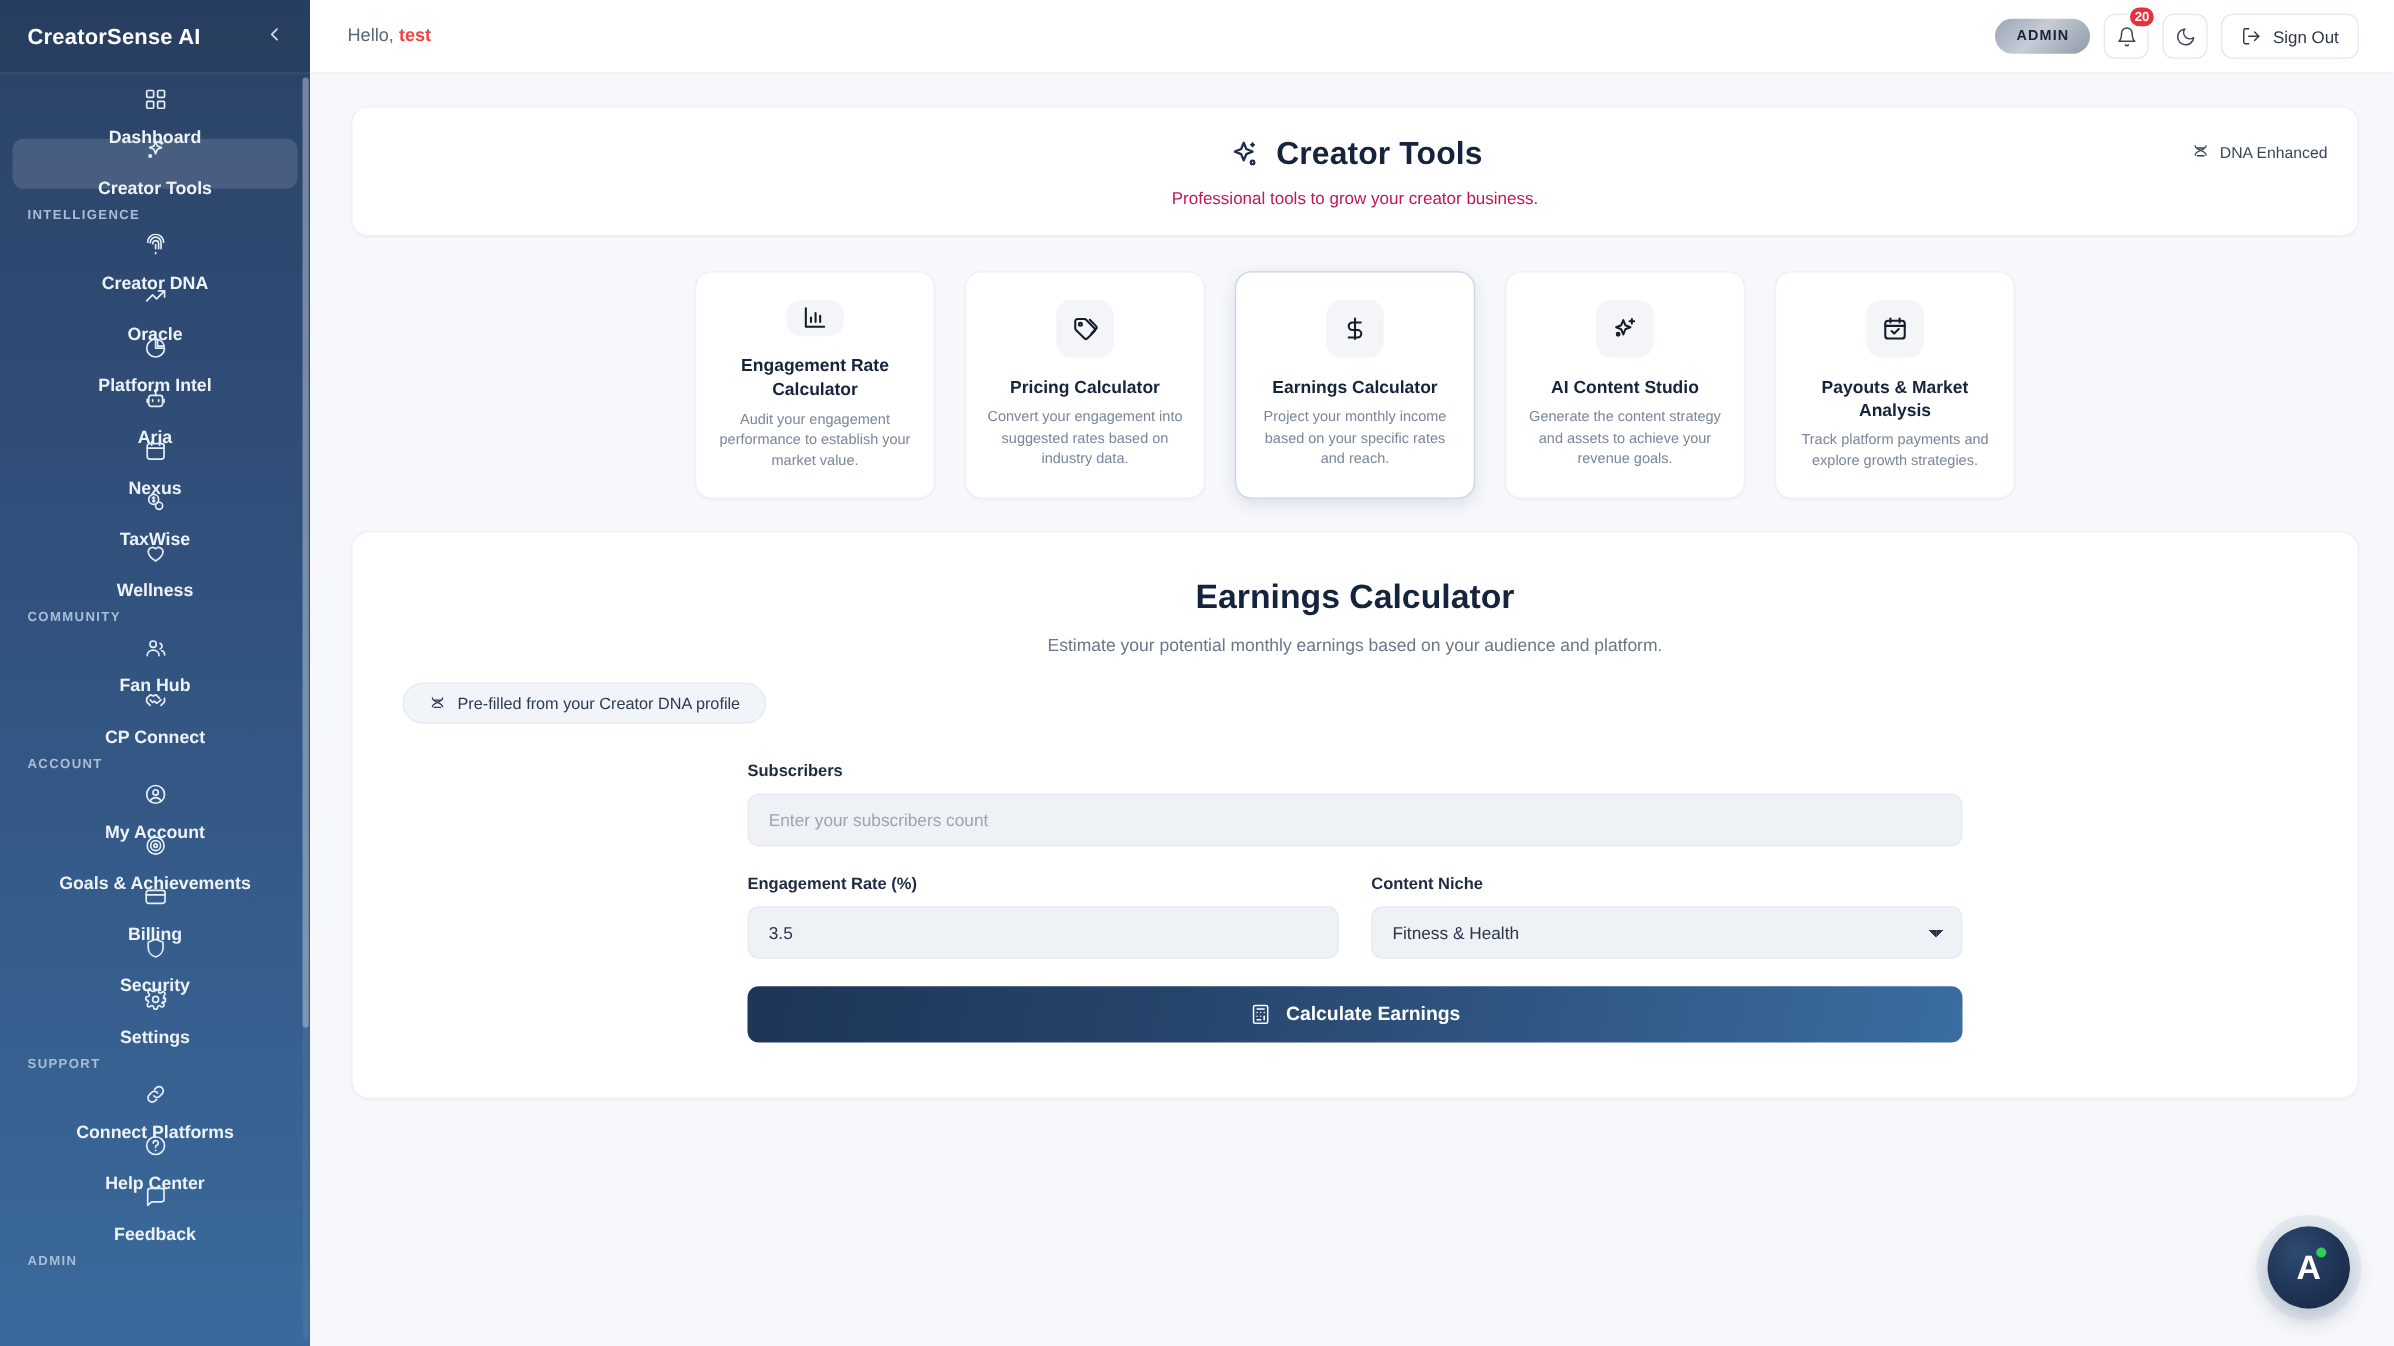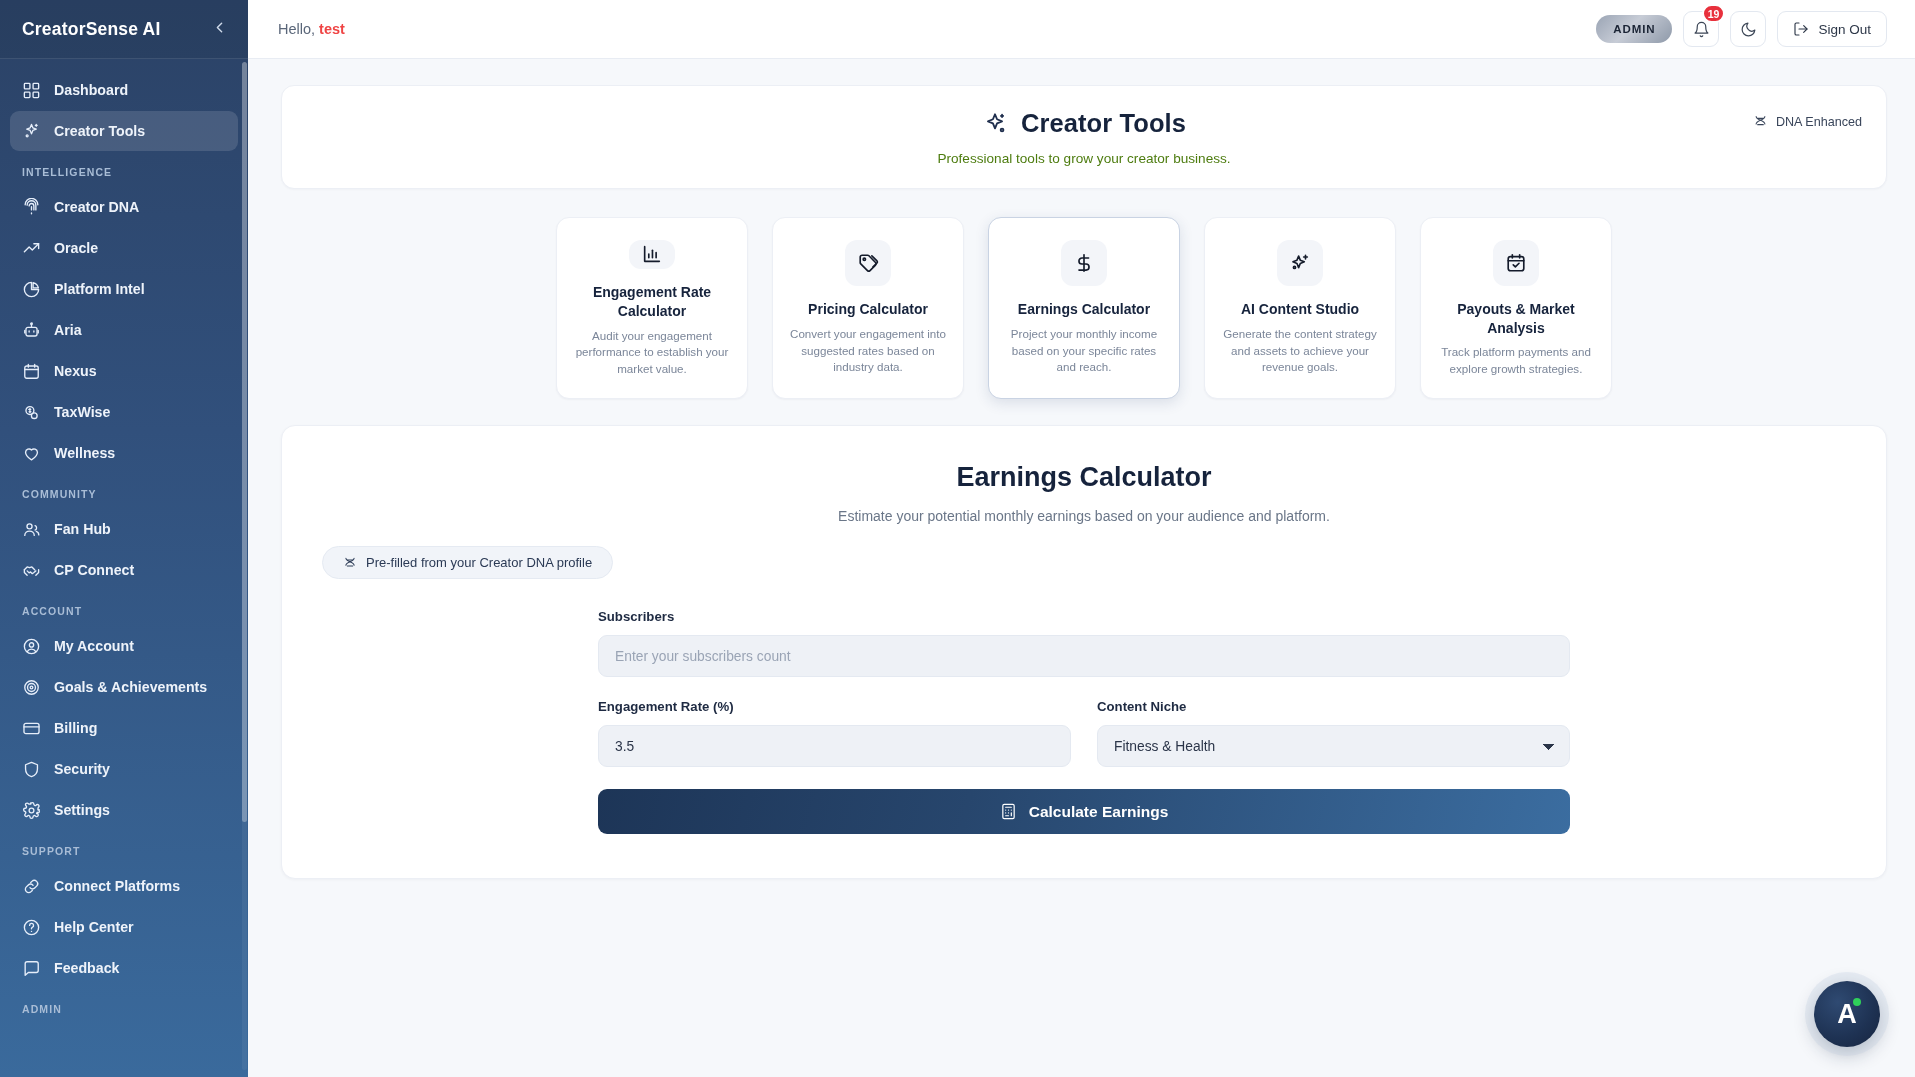--- a/index.html
+++ b/index.html
@@ -27,21 +27,21 @@
   .sb-collapse { color: #cfdaea; font-size: 17px; line-height: 1; cursor: pointer; }
   .sb-scroll { height: 1018px; overflow: hidden; padding-top: 10px; position: relative; }
   .sb-section {
     font-size: 10.5px; font-weight: 700; letter-spacing: 1.1px;
     color: #a9bdd6; padding: 14px 0 8px 22px; text-transform: uppercase;
   }
   .sb-item {
     display: flex; align-items: center; gap: 13px;
     height: 40px; margin: 1px 10px; padding: 0 12px;
     border-radius: 9px; cursor: pointer;
-    font-size: 14.2px; font-weight: 600; color: #eef3fa;
+    font-size: 14.2px; font-weight: 600; color: #eef3fa; flex-direction: column;
   }
   .sb-item.active { background: rgba(255,255,255,.13); }
   .sb-ico { width: 19px; height: 19px; flex: 0 0 19px; display: block; }
   .sb-ico svg { width: 19px; height: 19px; display: block; stroke: #e6eefa; fill: none;
                 stroke-width: 1.7; stroke-linecap: round; stroke-linejoin: round; }
   .sb-track { position: absolute; right: 1px; top: 62px; width: 5px; height: 1008px;
               background: rgba(255,255,255,.06); border-radius: 3px; }
   .sb-thumb { position: absolute; right: 1px; top: 62px; width: 5px; height: 760px;
               background: rgba(255,255,255,.30); border-radius: 3px; cursor: pointer; }
 
@@ -86,21 +86,21 @@
 
   
   .hero {
     background: #fff; border: 1px solid #eceff5; border-radius: 13px;
     padding: 23px 24px 22px; position: relative; box-shadow: 0 1px 2px rgba(20,30,60,.03);
   }
   .hero-title { display: flex; align-items: center; justify-content: center; gap: 13px; }
   .hero-title svg { width: 26px; height: 26px; stroke: #1f2e4d; fill: none; stroke-width: 1.7;
                     stroke-linecap: round; stroke-linejoin: round; }
   .hero-title h1 { font-size: 25.5px; font-weight: 700; color: #16233c; letter-spacing: .1px; }
-  .hero-sub { text-align: center; margin-top: 13px; font-size: 13.6px; color: #4d7c0f; }
+  .hero-sub { text-align: center; margin-top: 13px; font-size: 13.6px; color: #be185d; }
   .dna-badge {
     position: absolute; right: 24px; top: 28px;
     display: flex; align-items: center; gap: 8px; font-size: 12.6px; color: #39455a; font-weight: 500;
     cursor: pointer;
   }
   .dna-badge svg { width: 15px; height: 15px; stroke: #39455a; fill: none; stroke-width: 1.7;
                    stroke-linecap: round; stroke-linejoin: round; }
 
   
   .tools { display: flex; gap: 24px; margin-top: 28px; padding: 0 275px; }
@@ -392,21 +392,21 @@
         <span>Hello,</span>
         <b>test</b>
       </div>
       <div class="top-right">
         <div class="admin-pill">ADMIN</div>
         <div class="icon-btn">
           <svg viewBox="0 0 24 24">
               <path d="M18 8a6 6 0 0 0-12 0c0 7-3 9-3 9h18s-3-2-3-9"></path>
               <path d="M13.7 21a2 2 0 0 1-3.4 0"></path>
             </svg>
-          <span class="notif-badge">19</span>
+          <span class="notif-badge">20</span>
         </div>
         <div class="icon-btn">
           <svg viewBox="0 0 24 24">
               <path d="M21 12.8A9 9 0 1 1 11.2 3a7 7 0 0 0 9.8 9.8z"></path>
             </svg>
         </div>
         <button class="signout">
           <svg viewBox="0 0 24 24">
               <path d="M9 21H5a2 2 0 0 1-2-2V5a2 2 0 0 1 2-2h4"></path>
               <polyline points="16 17 21 12 16 7"></polyline>

